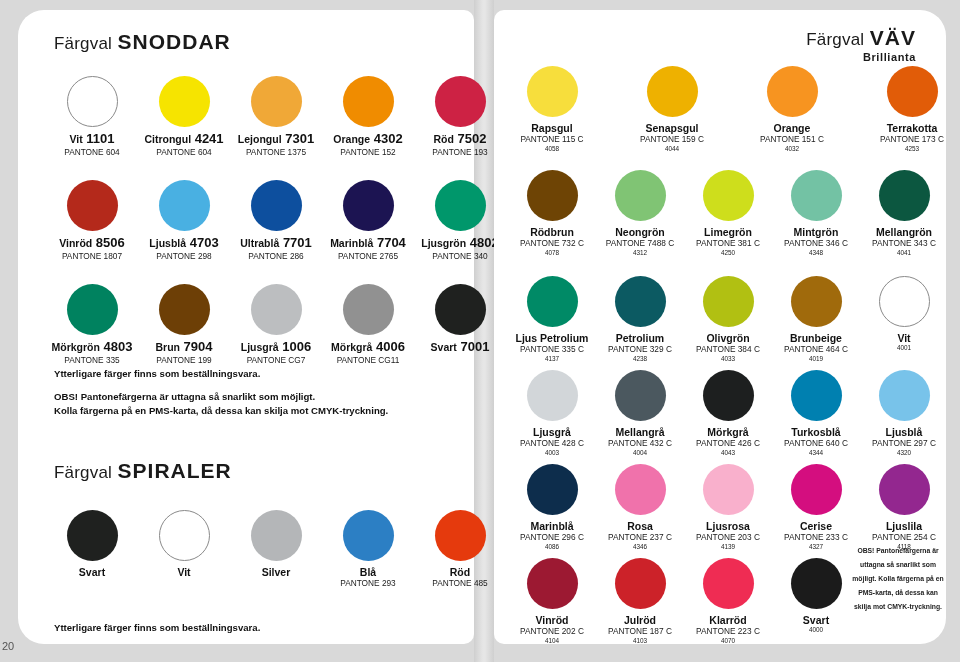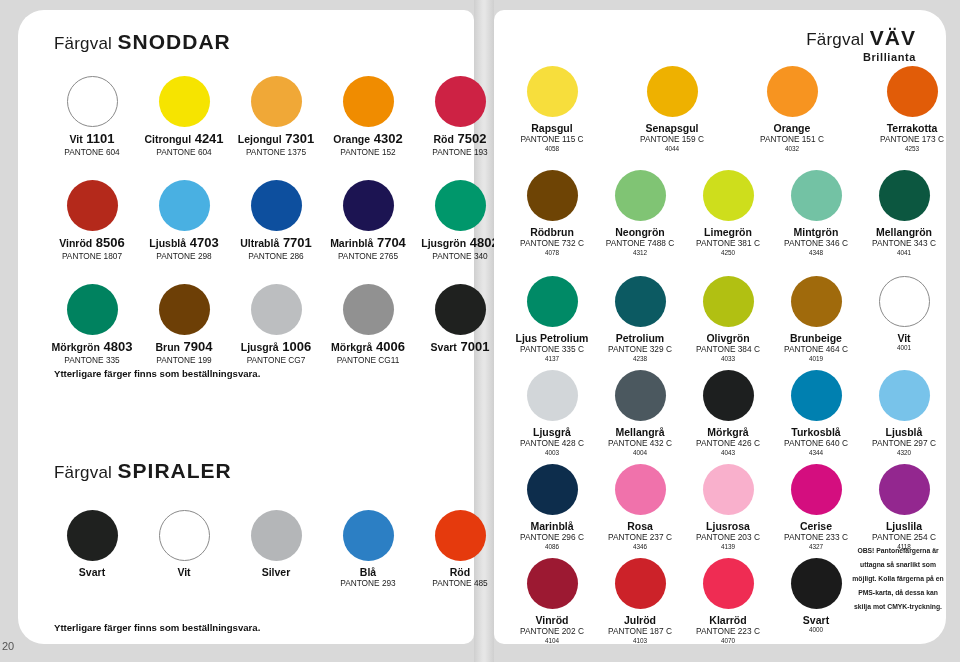--- a/index.html
+++ b/index.html
@@ -179,20 +179,24 @@
         <div class="sname">Mörkgrå<span class="num"> 4006</span></div>
         <div class="pantone">PANTONE CG11</div>
       </div>
       <div class="swatch">
         <div class="dot" style="background: rgb(31, 33, 31);"></div>
         <div class="sname">Svart<span class="num"> 7001</span></div>
       </div>
     </div>
 
   <div class="note" id="note-left-1">Ytterligare färger finns som beställningsvara.</div>
+  <div class="note" id="note-left-obs">
+    <div>OBS! Pantonefärgerna är uttagna så snarlikt som möjligt.</div>
+    <div>Kolla färgerna på en PMS-karta, då dessa kan skilja mot CMYK-tryckning.</div>
+  </div>
 
   <div class="grid" id="spiraler-row1">
       <div class="swatch">
         <div class="dot" style="background: rgb(31, 33, 31);"></div>
         <div class="sname">Svart</div>
       </div>
       <div class="swatch">
         <div class="dot outline" style="background: rgb(255, 255, 255);"></div>
         <div class="sname">Vit</div>
       </div>

